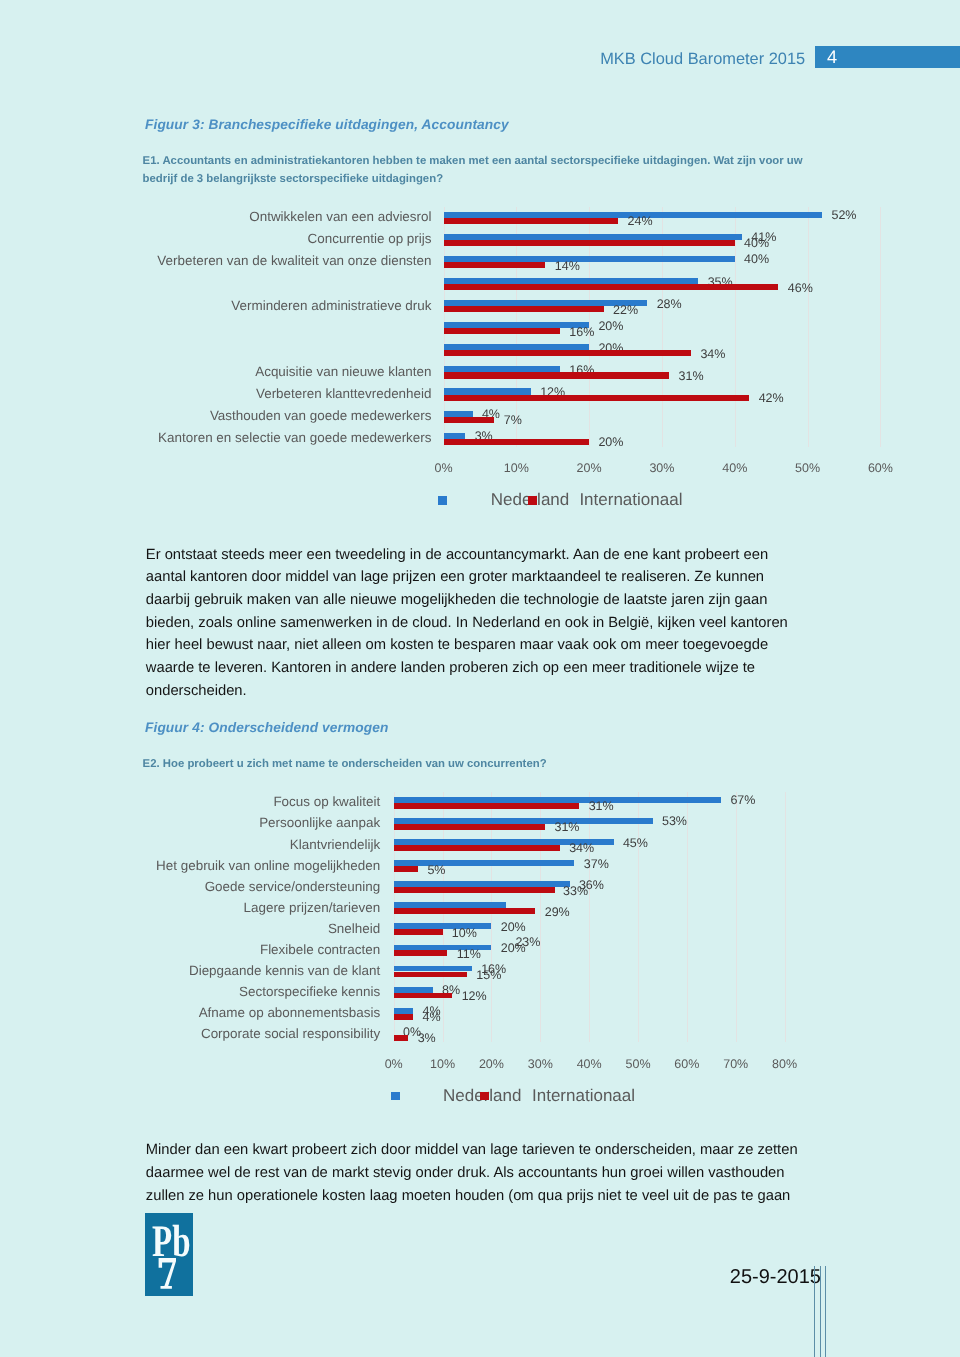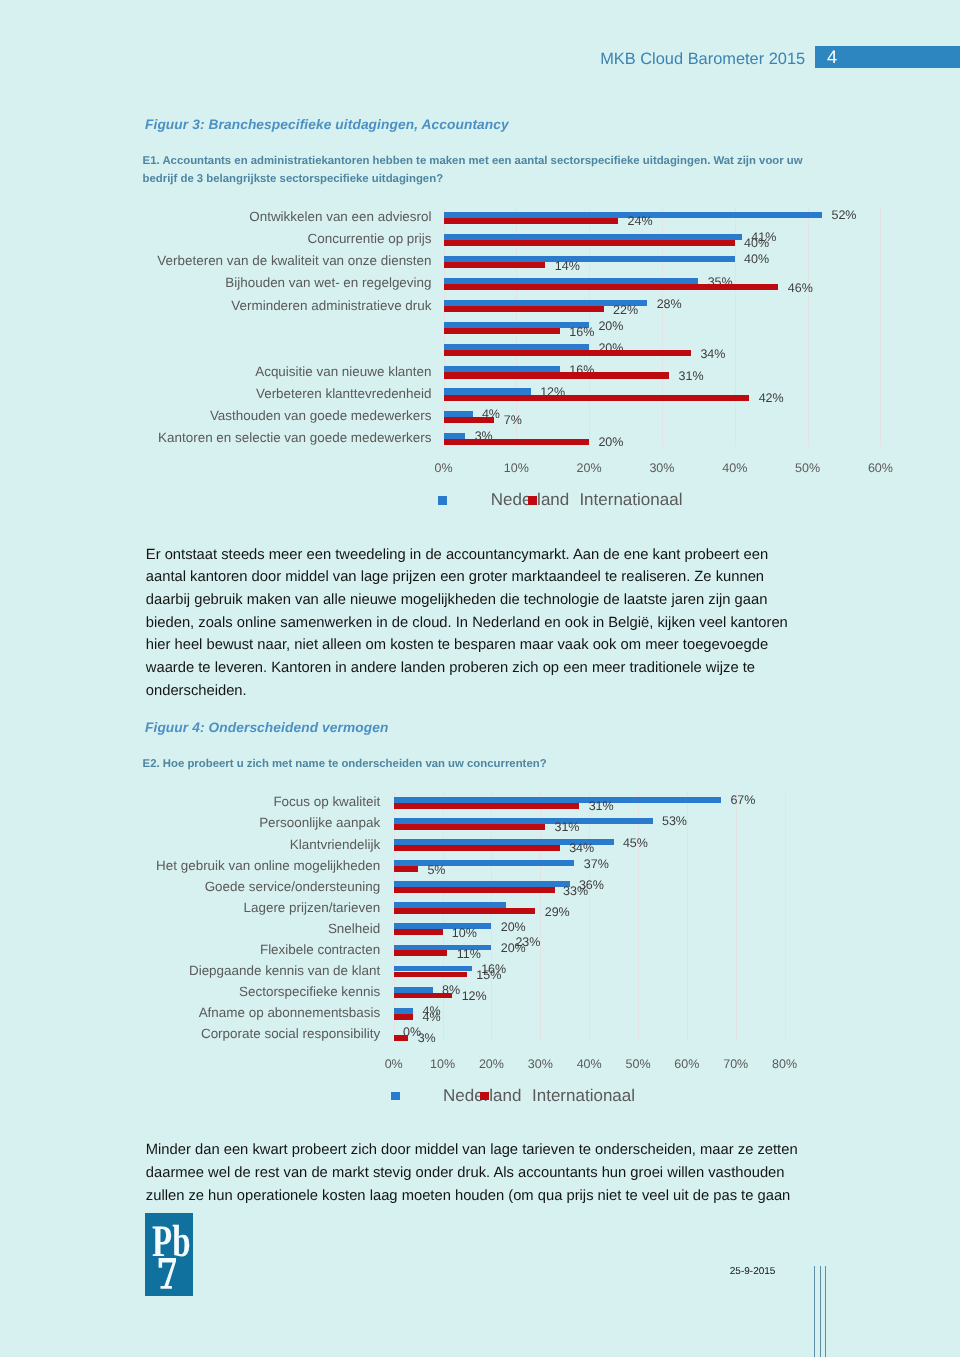--- a/index.html
+++ b/index.html
@@ -35,21 +35,21 @@
   .xlab{position:absolute;font-size:12.5px;color:#5a5a5a;text-align:center;width:60px;}
   .lgitem{position:absolute;font-size:17px;color:#5a5a5a;white-space:nowrap;margin-left:40px;}
   .lgsw{position:absolute;width:8.8px;height:8.8px;}
 
   
   .para{position:absolute;font-size:14.75px;color:#141414;line-height:22.68px;text-align:left;}
 
   
   .logo{position:absolute;background:#10719e;}
   .vl{position:absolute;width:1px;background:#5c8ea7;}
-  .date{position:absolute;font-size:10px;color:#111111;white-space:nowrap;}
+  .date{position:absolute;font-size:20px;color:#111111;white-space:nowrap;}
 </style>
 </head>
 <body>
 
 <div class="page">
 
   <div class="hdr-title">MKB Cloud Barometer 2015</div>
   <div class="hdr-box">
     <div class="hdr-num">4</div>
   </div>
@@ -73,21 +73,20 @@
       <div class="cat" style="left: 0px; width: 431.5px; top: 232.21px; line-height: 14px;">Concurrentie op prijs</div>
       <div class="bar nl" style="left: 443.5px; top: 233.71px; width: 298.548px; height: 6.1px; background: rgb(42, 123, 205);"></div>
       <div class="blab" style="left: 751.348px; top: 230.36px; line-height: 15px;">41%</div>
       <div class="bar intl" style="left: 443.5px; top: 239.81px; width: 291.267px; height: 6.1px; background: rgb(189, 10, 17);"></div>
       <div class="blab" style="left: 744.067px; top: 236.46px; line-height: 15px;">40%</div>
       <div class="cat" style="left: 0px; width: 431.5px; top: 254.32px; line-height: 14px;">Verbeteren van de kwaliteit van onze diensten</div>
       <div class="bar nl" style="left: 443.5px; top: 255.82px; width: 291.267px; height: 6.1px; background: rgb(42, 123, 205);"></div>
       <div class="blab" style="left: 744.067px; top: 252.47px; line-height: 15px;">40%</div>
       <div class="bar intl" style="left: 443.5px; top: 261.92px; width: 101.943px; height: 6.1px; background: rgb(189, 10, 17);"></div>
       <div class="blab" style="left: 554.743px; top: 258.57px; line-height: 15px;">14%</div>
-      <div class="cat" style="left: 0px; width: 431.5px; top: 276.43px; line-height: 14px;">Bijhouden van wet- en regelgeving</div>
       <div class="bar nl" style="left: 443.5px; top: 277.93px; width: 254.858px; height: 6.1px; background: rgb(42, 123, 205);"></div>
       <div class="blab" style="left: 707.658px; top: 274.58px; line-height: 15px;">35%</div>
       <div class="bar intl" style="left: 443.5px; top: 284.03px; width: 334.957px; height: 6.1px; background: rgb(189, 10, 17);"></div>
       <div class="blab" style="left: 787.757px; top: 280.68px; line-height: 15px;">46%</div>
       <div class="cat" style="left: 0px; width: 431.5px; top: 298.54px; line-height: 14px;">Verminderen administratieve druk</div>
       <div class="bar nl" style="left: 443.5px; top: 300.04px; width: 203.887px; height: 6.1px; background: rgb(42, 123, 205);"></div>
       <div class="blab" style="left: 656.687px; top: 296.69px; line-height: 15px;">28%</div>
       <div class="bar intl" style="left: 443.5px; top: 306.14px; width: 160.197px; height: 6.1px; background: rgb(189, 10, 17);"></div>
       <div class="blab" style="left: 612.997px; top: 302.79px; line-height: 15px;">22%</div>
       <div class="bar nl" style="left: 443.5px; top: 322.15px; width: 145.633px; height: 6.1px; background: rgb(42, 123, 205);"></div>

